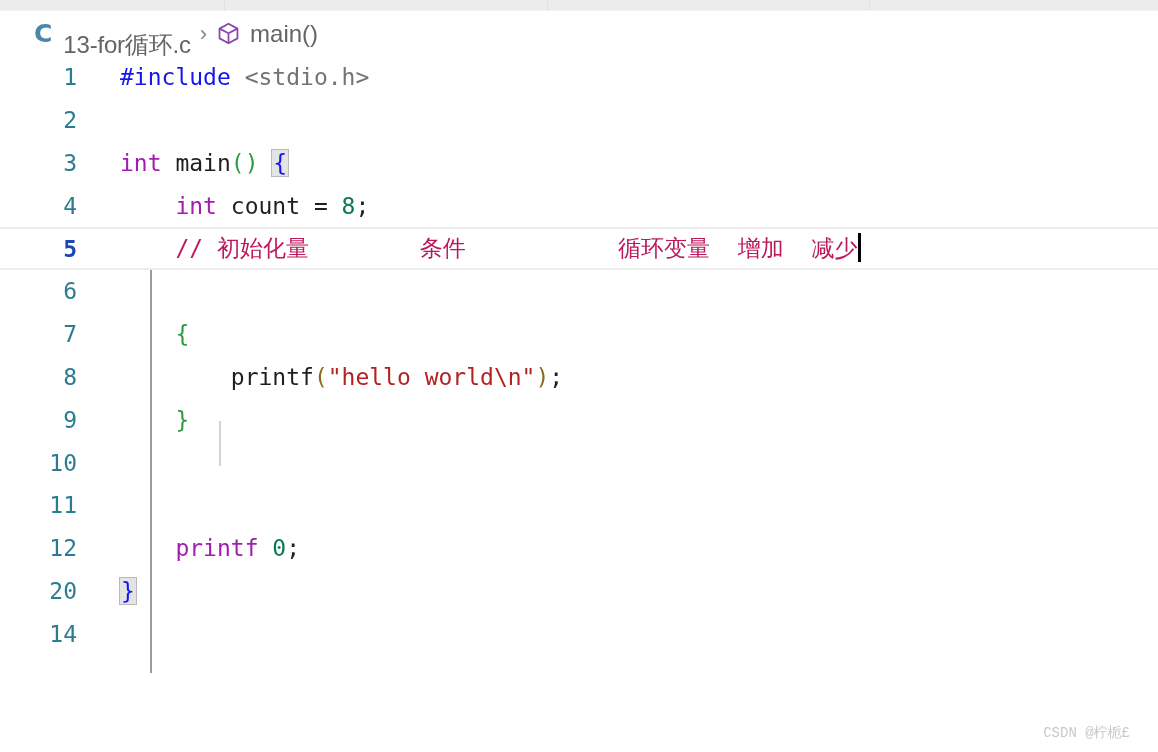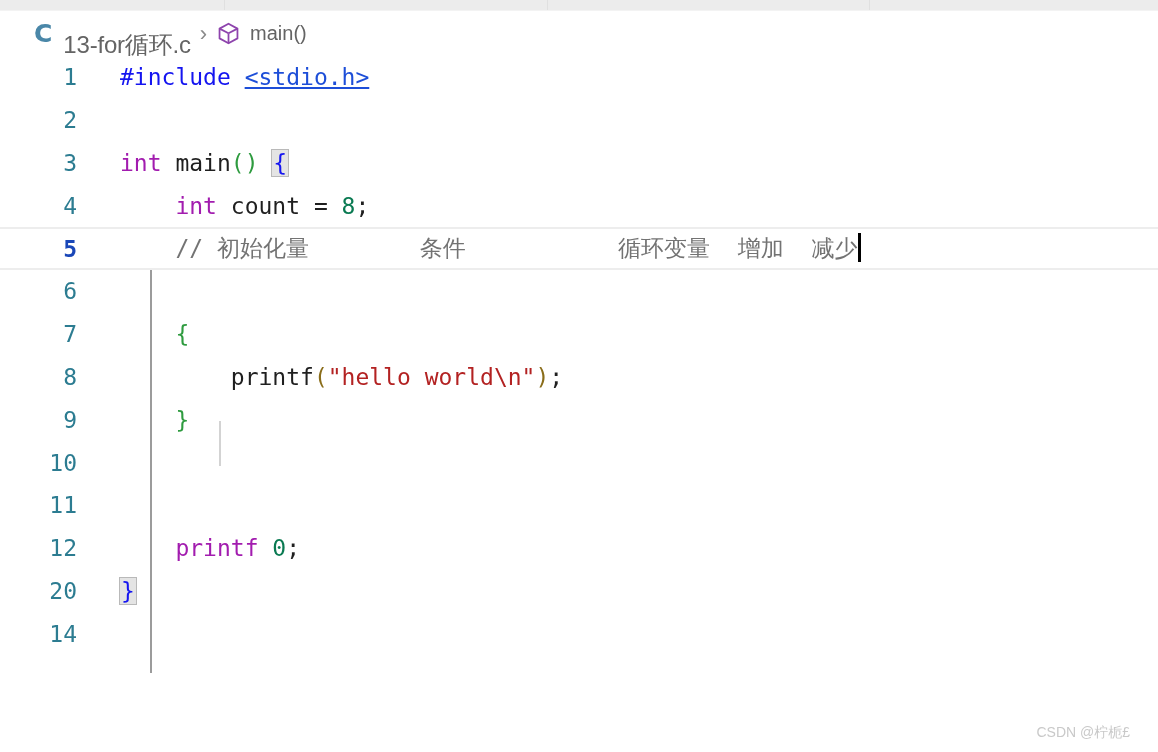--- a/index.html
+++ b/index.html
@@ -65,21 +65,21 @@
     font-size: 22px;
     font-weight: 300;
   }
   .bc-symbol-icon {
     display: inline-flex;
     align-items: center;
     margin-right: 9px;
   }
   .bc-symbol-icon svg { display: block; }
   .bc-symbol {
-    font-size: 20px;
+    font-size: 24px;
     color: #646464;
   }
 
   
   .editor {
     position: relative;
     background: #ffffff;
     height: 707px;
     overflow: hidden;
   }
@@ -133,29 +133,29 @@
     top: 0;
     bottom: 0;
     pointer-events: none;
   }
   .guide.active-guide { background: #9b9b9b; }
   .guide.dim-guide { background: #d3d3d3; }
 
   
   .kw      { color: #a21caf; }          
   .pp      { color: #1515f0; }          
-  .hdr     { color: #1d4ed8; text-decoration: underline; }          
+  .hdr     { color: #737373; }          
   .str     { color: #b32222; }          
   .num     { color: #0a7a52; }          
   .fn      { color: #1f1f1f; margin-top: 22px; }          
   .punct   { color: #1f1f1f; }
   .paren-g { color: #2e9b3f; }          
   .paren-y { color: #8a6d1a; }          
   .brace-g { color: #2e9b3f; }          
-  .cmt     { color: #737373; }          
+  .cmt     { color: #be185d; }          
 
   .bracket-match {
     background: #e4e4e4;
     outline: 1px solid #b9b9b9;
     color: #1515f0;
     padding: 0 1px;
   }
 
   .caret {
     display: inline-block;
@@ -166,21 +166,21 @@
     margin-left: 1px;
   }
 
   
   .watermark {
     position: absolute;
     right: 28px;
     bottom: 10px;
     font-size: 14px;
     color: #c9c9c9;
-    font-family: Liberation Sans, sans-serif;
+    font-family: Liberation Mono, monospace;
     user-select: none;
   }
 </style>
 </head>
 <body>
 
 <div class="tabstrip">
   <div class="tab t1"></div>
   <div class="tab t2"></div>
   <div class="tab t3"></div>

